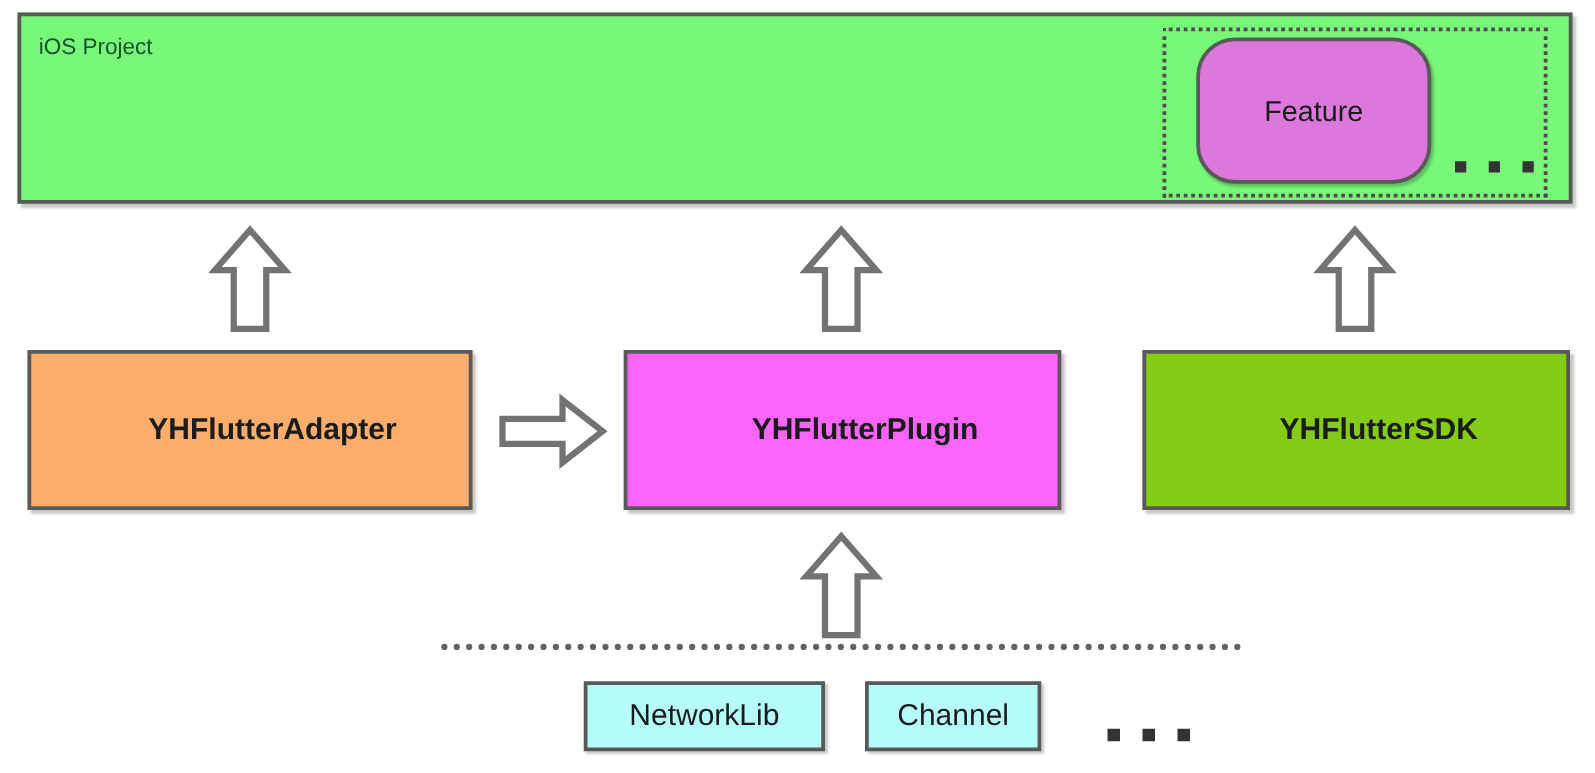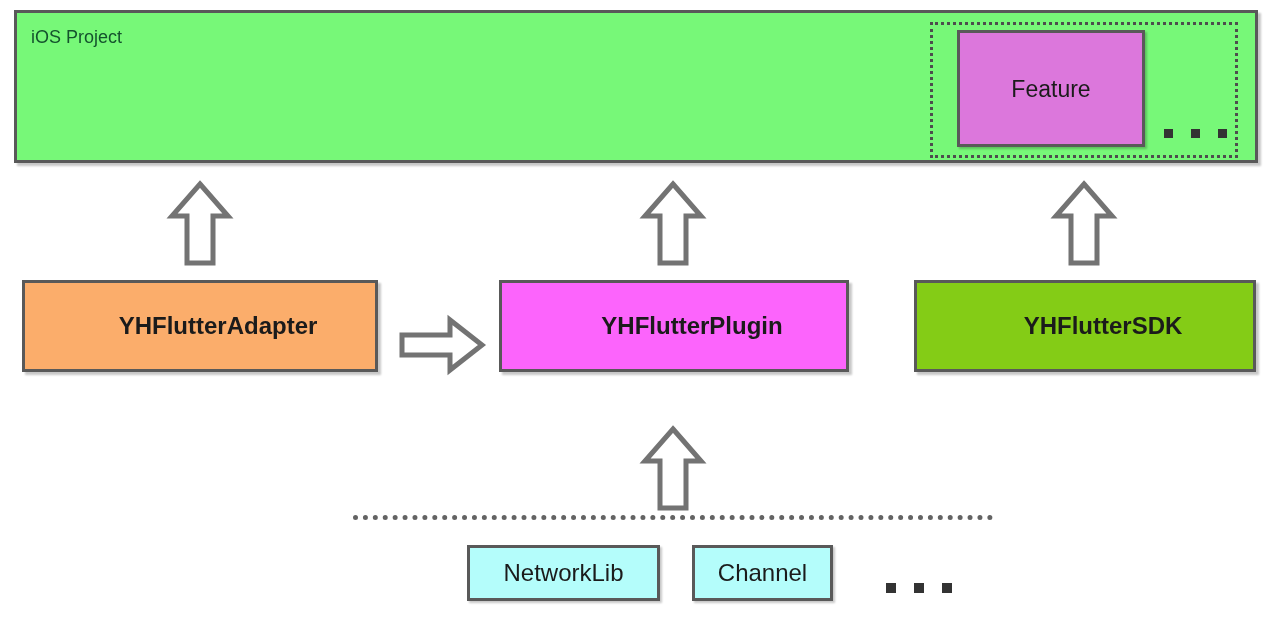--- a/index.html
+++ b/index.html
@@ -70,20 +70,21 @@
     left: 957px;
     top: 30px;
     width: 188px;
     height: 117px;
     background: #DC77DC;
     flex-direction: row;
     font-size: 23px;
     line-height: 30px;
     text-align: center;
     box-shadow: 2px 2px 2px rgba(0,0,0,0.22);
+    border-radius: 31px;
   }
   #feature-channel-plugin span { display: block; }
 
   
   .dots {
     position: absolute;
     display: flex;
     align-items: center;
   }
   .dots .dot {
@@ -93,21 +94,21 @@
     margin-right: 18px;
   }
   .dots .dot:last-child { margin-right: 0; }
 
   #plugin-dots { left: 1164px; top: 129px; }
   #lib-dots    { left: 886px;  top: 583px; }
   #lib-dots .dot { width: 10px; height: 10px; margin-right: 18px; }
 
   
   .module {
-    height: 92px;
+    height: 128px;
     font-size: 24px;
     font-weight: bold;
     padding-left: 36px;
   }
   #yhflutteradapter {
     left: 22px;  top: 280px;  width: 356px;
     background: #FBAD6B;
   }
   #yhflutterplugin {
     left: 499px; top: 280px;  width: 350px;

